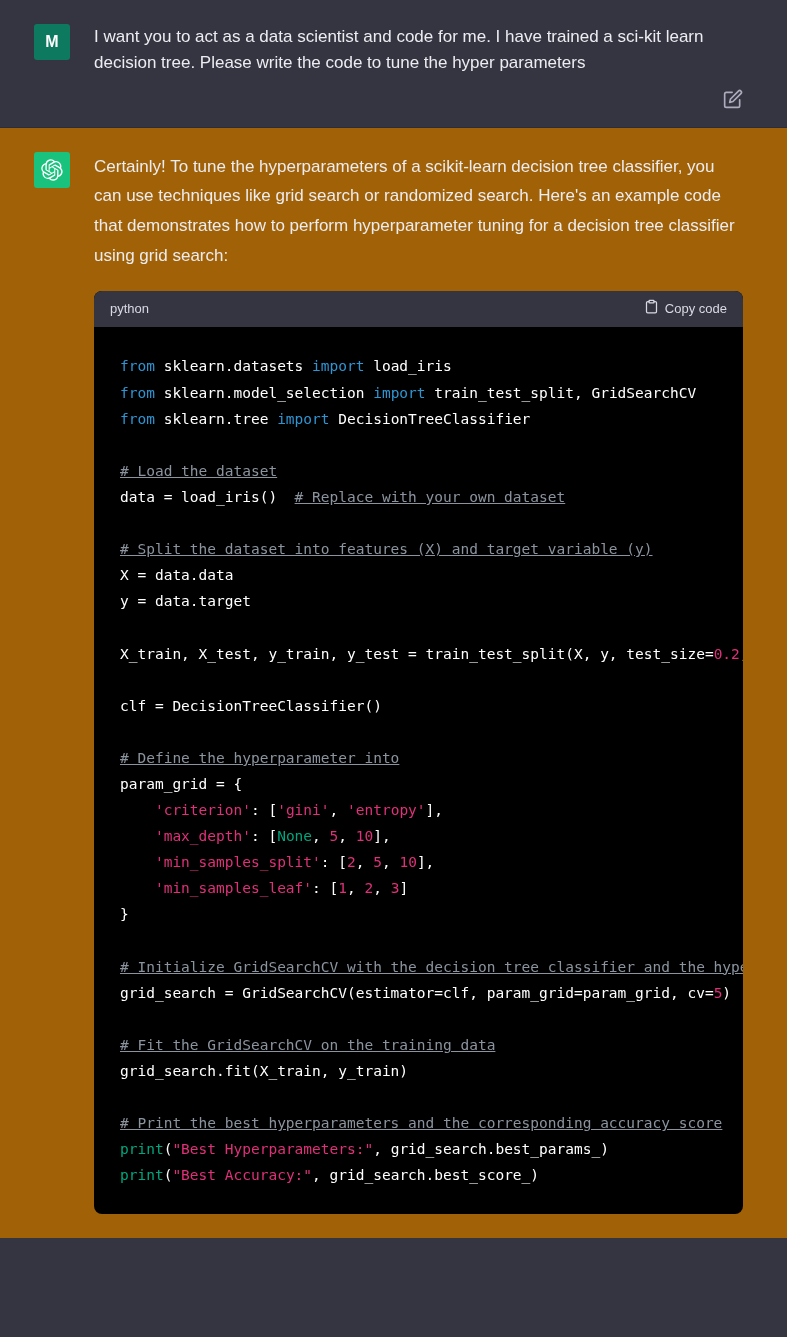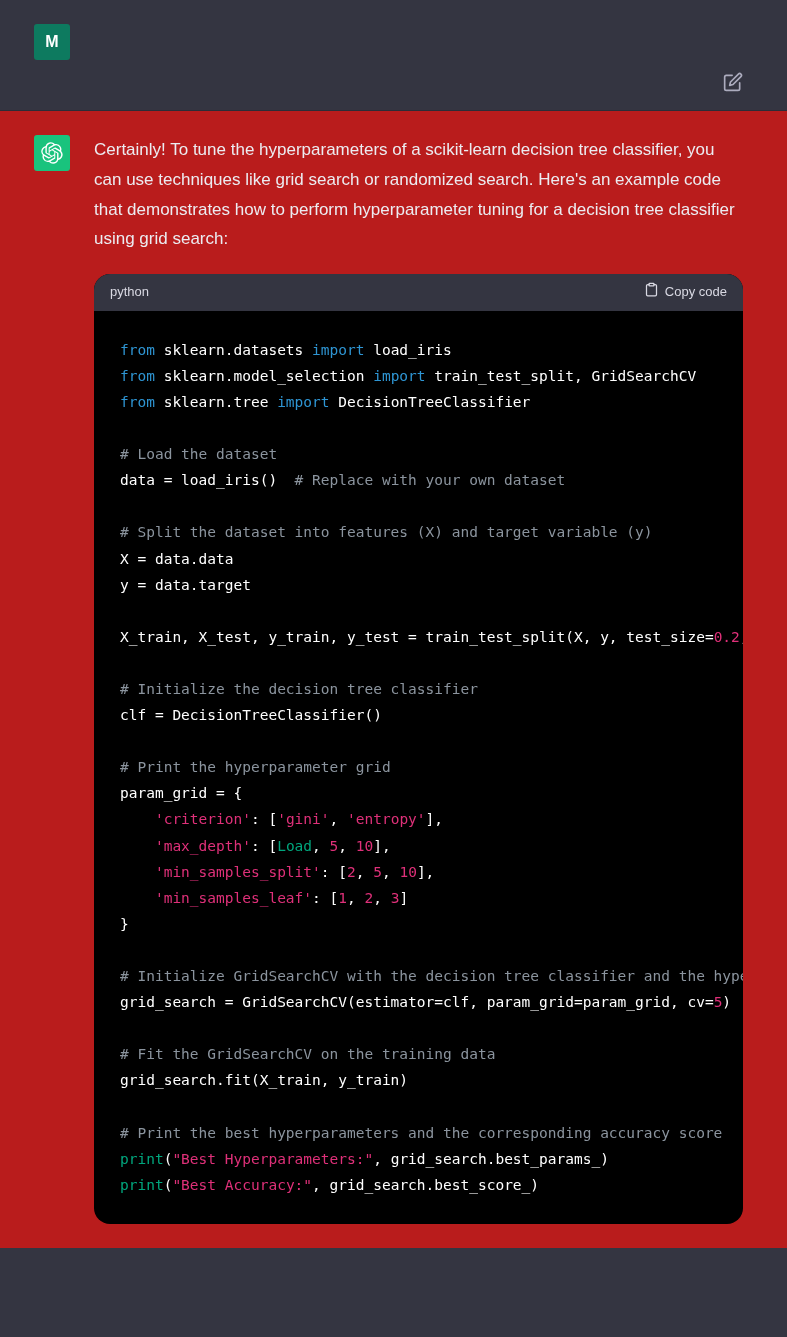--- a/index.html
+++ b/index.html
@@ -10,21 +10,21 @@
     font-size: 16px;
     line-height: 1.6;
     width: 787px;
   }
   .msg {
     padding: 24px 44px 24px 34px;
     display: flex;
     gap: 24px;
   }
   .msg-user { background: #343541; border-bottom: 1px solid rgba(0,0,0,0.15); position: relative; padding-bottom: 50px;}
-  .msg-assistant { background: #b91c1c; }
+  .msg-assistant { background: #a16207; }
   .avatar {
     width: 36px; height: 36px;
     border-radius: 3px;
     display: flex; align-items: center; justify-content: center;
     flex-shrink: 0;
     font-weight: 600;
   }
   .avatar-user { background: #0d7a5f; color: #fff; }
   .avatar-assistant { background: #19c37d; }
   .avatar-assistant svg { width: 22px; height: 22px; }
@@ -34,21 +34,21 @@
     position: absolute;
     right: 44px;
     bottom: 18px;
     width: 20px; height: 20px;
     color: #acacbe;
     cursor: pointer;
   }
   .assistant-text { font-size: 17px; line-height: 1.75; margin-bottom: 20px; }
   .code-block {
     background: #000000;
-    border-radius: 16px;
+    border-radius: 8px;
     overflow: hidden;
     margin-top: 2px;
   }
   .code-header {
     background: #343541;
     display: flex;
     justify-content: space-between;
     align-items: center;
     padding: 8px 16px;
     font-size: 13px;
@@ -66,34 +66,37 @@
     overflow-x: auto;
   }
   pre {
     font-family: ui-monospace, SFMono-Regular, "SF Mono", Menlo, Consolas, monospace;
     font-size: 14.5px;
     line-height: 1.8;
     color: #ffffff;
     white-space: pre;
   }
   .tok-kw { color: #2e95d3; }
-  .tok-cmt { color: #8b949e; }
+  .tok-cmt { color: #8b949e; text-decoration: underline; }
   .tok-str { color: #df3079; }
   .tok-num { color: #df3079; }
   .tok-builtin { color: #00a67d; }
   .code-body::-webkit-scrollbar { height: 10px; }
   .code-body::-webkit-scrollbar-track { background: #2b2b2b; border-radius: 5px;}
   .code-body::-webkit-scrollbar-thumb { background: #565869; border-radius: 5px; }
 </style>
 </head>
 <body>
 
 <div class="msg msg-user">
   <div class="avatar avatar-user">
     <span>M</span>
+  </div>
+  <div class="content">
+    <div class="user-text">I want you to act as a data scientist and code for me. I have trained a sci-kit learn decision tree. Please write the code to tune the hyper parameters</div>
   </div>
   <div class="edit-icon">
     <svg viewBox="0 0 24 24" fill="none" stroke="currentColor" stroke-width="2" stroke-linecap="round" stroke-linejoin="round">
       <path d="M11 4H4a2 2 0 0 0-2 2v14a2 2 0 0 0 2 2h14a2 2 0 0 0 2-2v-7"></path>
       <path d="M18.5 2.5a2.121 2.121 0 0 1 3 3L12 15l-4 1 1-4 9.5-9.5z"></path>
     </svg>
   </div>
 </div>
 
 <div class="msg msg-assistant">
@@ -123,27 +126,26 @@
 
 <span class="tok-cmt"># Load the dataset</span>
 data = load_iris()  <span class="tok-cmt"># Replace with your own dataset</span>
 
 <span class="tok-cmt"># Split the dataset into features (X) and target variable (y)</span>
 X = data.data
 y = data.target
 
 X_train, X_test, y_train, y_test = train_test_split(X, y, test_size=<span class="tok-num">0.2</span>, random_state=)
 
-<span class="tok-cmt"># Initialize the decision tree classifier</span>
 clf = DecisionTreeClassifier()
 
-<span class="tok-cmt"># Print the hyperparameter grid</span>
+<span class="tok-cmt"># Define the hyperparameter into</span>
 param_grid = {
     <span class="tok-str">'criterion'</span>: [<span class="tok-str">'gini'</span>, <span class="tok-str">'entropy'</span>],
-    <span class="tok-str">'max_depth'</span>: [<span class="tok-builtin">Load</span>, <span class="tok-num">5</span>, <span class="tok-num">10</span>],
+    <span class="tok-str">'max_depth'</span>: [<span class="tok-builtin">None</span>, <span class="tok-num">5</span>, <span class="tok-num">10</span>],
     <span class="tok-str">'min_samples_split'</span>: [<span class="tok-num">2</span>, <span class="tok-num">5</span>, <span class="tok-num">10</span>],
     <span class="tok-str">'min_samples_leaf'</span>: [<span class="tok-num">1</span>, <span class="tok-num">2</span>, <span class="tok-num">3</span>]
 }
 
 <span class="tok-cmt"># Initialize GridSearchCV with the decision tree classifier and the hyperparameter grid</span>
 grid_search = GridSearchCV(estimator=clf, param_grid=param_grid, cv=<span class="tok-num">5</span>)
 
 <span class="tok-cmt"># Fit the GridSearchCV on the training data</span>
 grid_search.fit(X_train, y_train)
 

